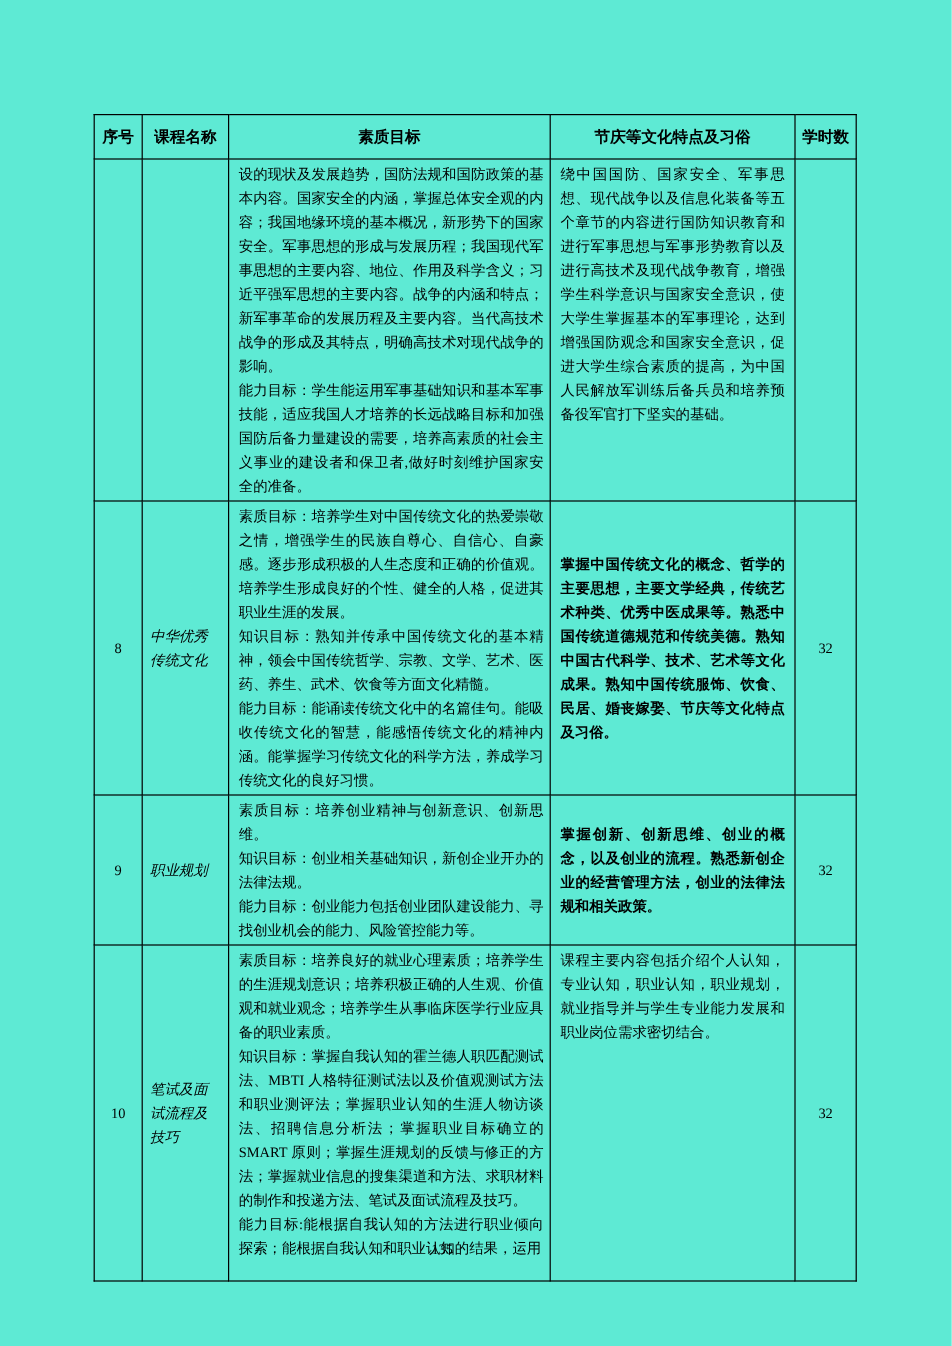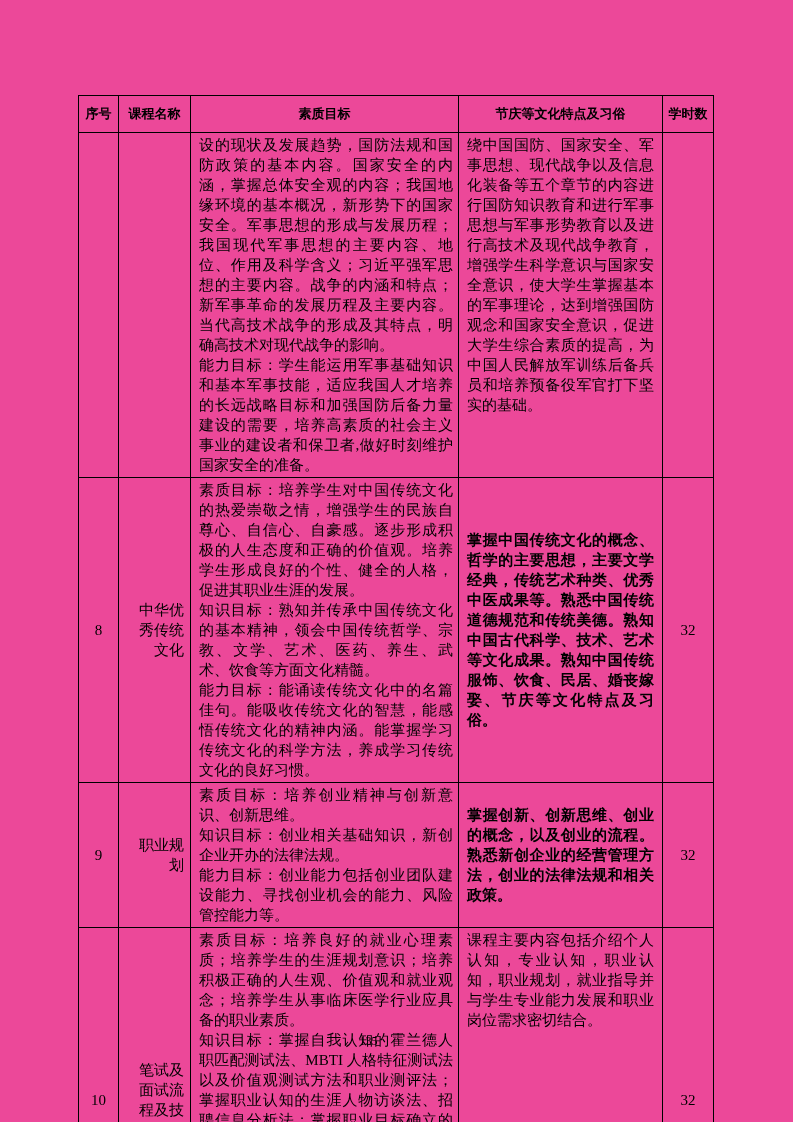--- a/index.html
+++ b/index.html
@@ -12,21 +12,21 @@
     height: 1122px;
     font-family: "Liberation Serif", "DejaVu Serif", serif;
     color: #000000;
     position: relative;
     overflow: hidden;
   }
   .page {
     position: relative;
     width: 793px;
     height: 1122px;
-    background: #ec4899;
+    background: #5eead4;
   }
   table.course-table {
     position: absolute;
     left: 78px;
     top: 95px;
     width: 635px;
     border-collapse: collapse;
     table-layout: fixed;
   }
   table.course-table th,
@@ -36,33 +36,34 @@
   }
   table.course-table th {
     font-size: 13px;
     font-weight: bold;
     text-align: center;
     vertical-align: middle;
     height: 36px;
     padding: 0 2px;
   }
   table.course-table td {
-    font-size: 15px;
+    font-size: 12px;
     line-height: 20px;
   }
   .cell-center {
     text-align: center;
     vertical-align: middle;
     padding: 2px 3px;
   }
   .cell-name {
-    text-align: right;
+    text-align: left;
     vertical-align: middle;
     padding: 2px 6px;
     line-height: 22px;
+    font-style: italic;
   }
   .cell-obj {
     vertical-align: top;
     text-align: justify;
     white-space: pre-wrap;
     padding: 2px 5px 2px 8px;
   }
   .cell-content {
     text-align: justify;
     white-space: pre-wrap;

